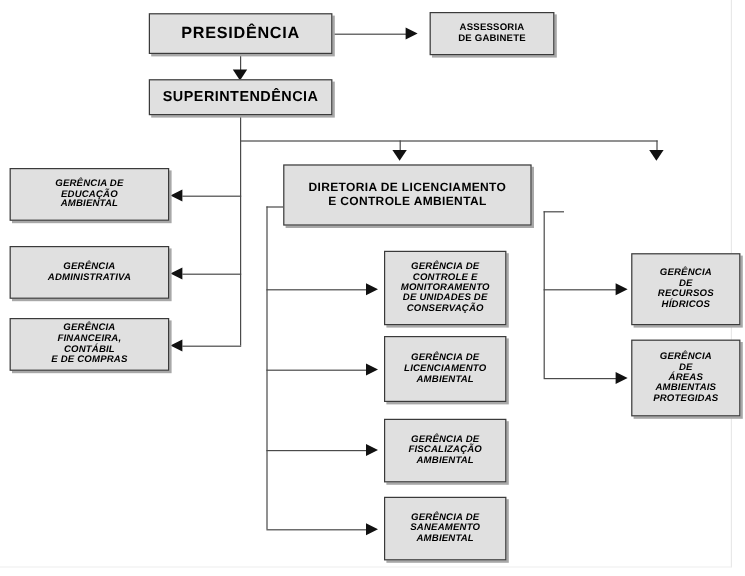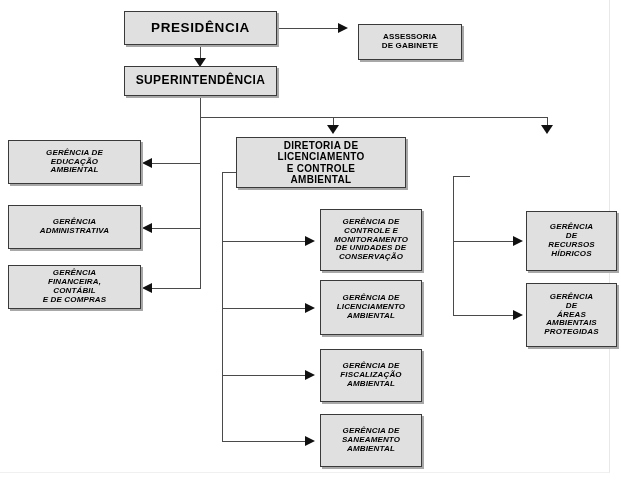--- a/index.html
+++ b/index.html
@@ -137,36 +137,36 @@
   <div class="edge v" style="left:453px; top:176px; height:139px;"></div>
 
   <div class="edge h" style="left:453px; top:241px; width:62px;"></div>
   <div class="arrow right" style="left:513px; top:236px;"></div>
 
   <div class="edge h" style="left:453px; top:315px; width:62px;"></div>
   <div class="arrow right" style="left:513px; top:310px;"></div>
 
   <div class="node level-1" style="left:124px; top:11px; width:153px; height:34px;">PRESIDÊNCIA</div>
 
-  <div class="node aside" style="left:358px; top:24px; width:104px; height:36px;">ASSESSORIA
+  <div class="node aside" style="left:358px; top:10px; width:104px; height:36px;">ASSESSORIA
 DE GABINETE</div>
 
   <div class="node level-2" style="left:124px; top:66px; width:153px; height:30px;">SUPERINTENDÊNCIA</div>
 
   <div class="node level-4" style="left:8px; top:140px; width:133px; height:44px;">GERÊNCIA DE
 EDUCAÇÃO AMBIENTAL</div>
 
   <div class="node level-4" style="left:8px; top:205px; width:133px; height:44px;">GERÊNCIA
 ADMINISTRATIVA</div>
 
   <div class="node level-4" style="left:8px; top:265px; width:133px; height:44px;">GERÊNCIA
 FINANCEIRA, CONTÁBIL
 E DE COMPRAS</div>
 
-  <div class="node level-3" style="left:236px; top:137px; width:170px; height:51px;">DIRETORIA DE LICENCIAMENTO
+  <div class="node level-3" style="left:236px; top:137px; width:207px; height:51px;">DIRETORIA DE LICENCIAMENTO
 E CONTROLE AMBIENTAL</div>
 
 
   <div class="node level-4" style="left:320px; top:209px; width:102px; height:62px;">GERÊNCIA DE
 CONTROLE E
 MONITORAMENTO
 DE  UNIDADES DE
 CONSERVAÇÃO</div>
 
   <div class="node level-4" style="left:320px; top:280px; width:102px; height:55px;">GERÊNCIA DE

